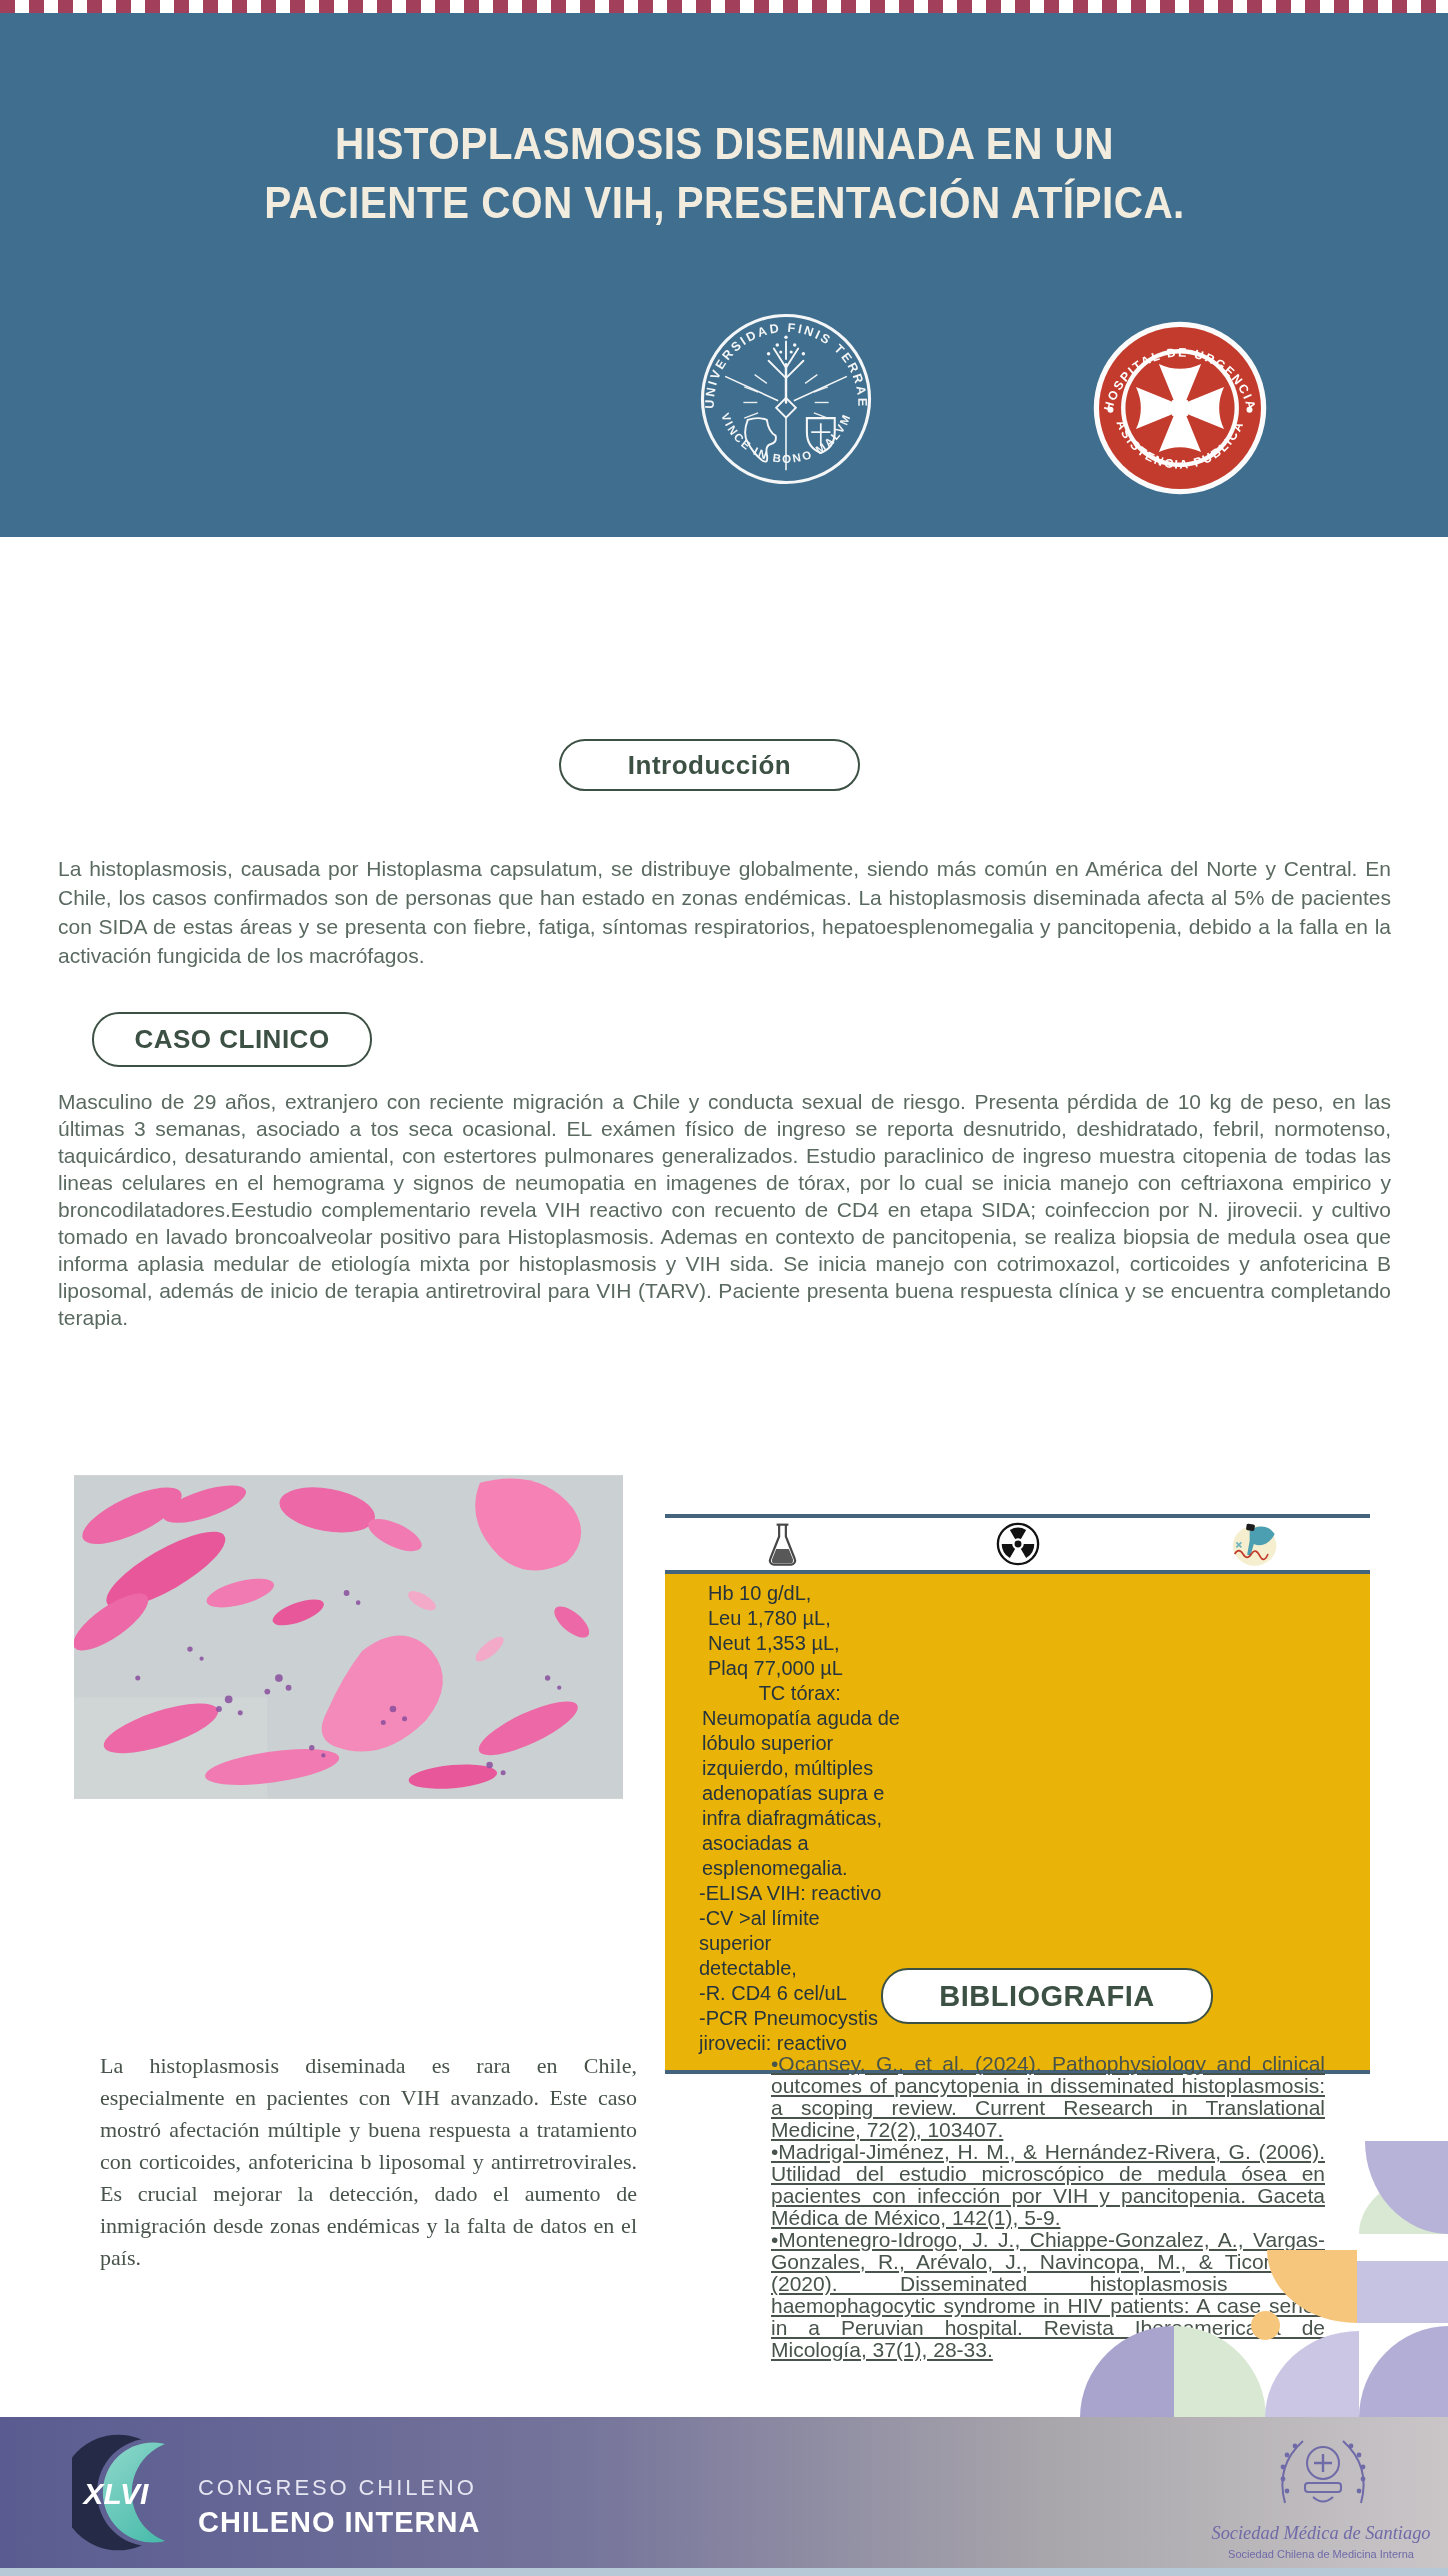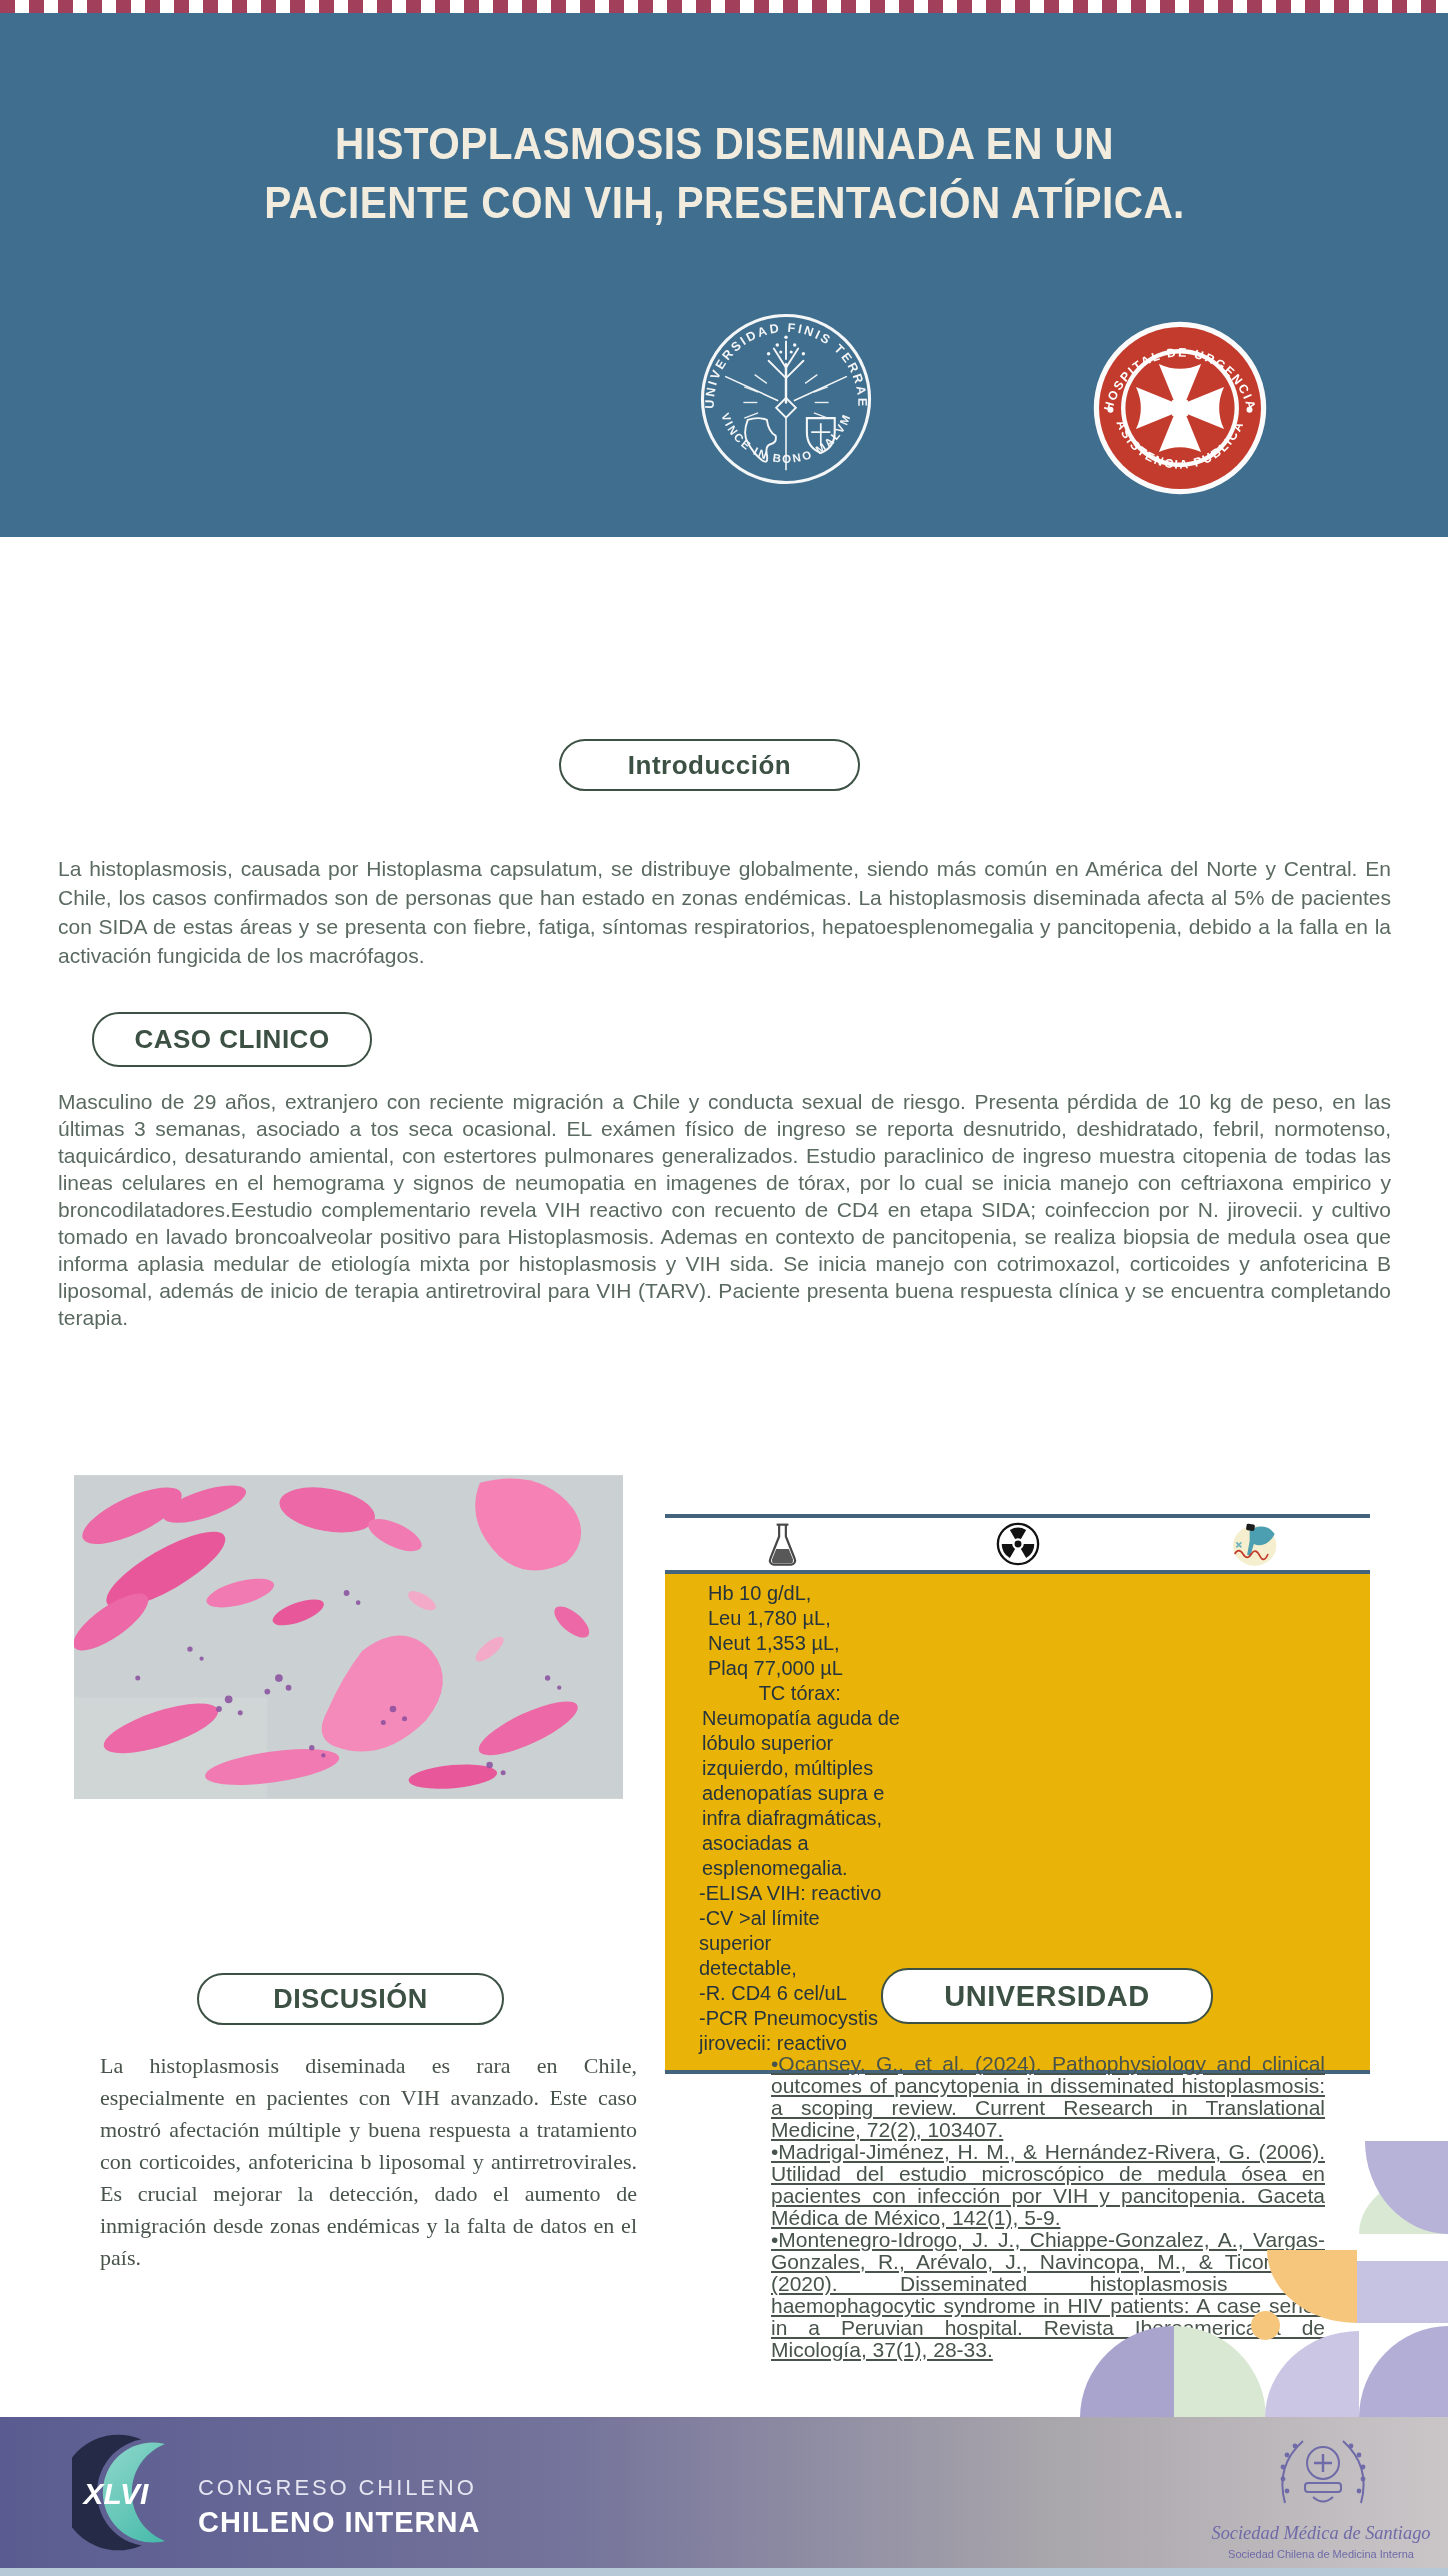--- a/index.html
+++ b/index.html
@@ -275,27 +275,24 @@
       <div class="col col3 pre">-ELISA VIH: reactivo
 -CV &gt;al límite superior
 detectable,
 -R. CD4 6 cel/uL
 -PCR Pneumocystis
 jirovecii: reactivo</div>
     </div>
     <div class="rule"></div>
   </div>
 
-  <div class="pill pill-disc">
-    <span>DISCUSIÓN</span>
-  </div>
   <p class="para disc-body">La histoplasmosis diseminada es rara en Chile, especialmente en pacientes con VIH avanzado. Este caso mostró afectación múltiple y buena respuesta a tratamiento con corticoides, anfotericina b liposomal y antirretrovirales. Es crucial mejorar la detección, dado el aumento de inmigración desde zonas endémicas y la falta de datos en el país.</p>
 
   <div class="pill pill-bib">
-    <span>UNIVERSIDAD</span>
+    <span>BIBLIOGRAFIA</span>
   </div>
   <div class="para bib-body">
     <p>•Ocansey, G., et al. (2024). Pathophysiology and clinical outcomes of pancytopenia in disseminated histoplasmosis: a scoping review. Current Research in Translational Medicine, 72(2), 103407.</p>
     <p>•Madrigal-Jiménez, H. M., &amp; Hernández-Rivera, G. (2006). Utilidad del estudio microscópico de medula ósea en pacientes con infección por VIH y pancitopenia. Gaceta Médica de México, 142(1), 5-9.</p>
     <p>•Montenegro-Idrogo, J. J., Chiappe-Gonzalez, A., Vargas-Gonzales, R., Arévalo, J., Navincopa, M., &amp; Ticona, E. (2020). Disseminated histoplasmosis and haemophagocytic syndrome in HIV patients: A case series in a Peruvian hospital. Revista Iberoamericana de Micología, 37(1), 28-33.</p>
   </div>
 
   <div class="decor">
     <div class="d-green-q"></div>
     <div class="d-lav-q1"></div>

